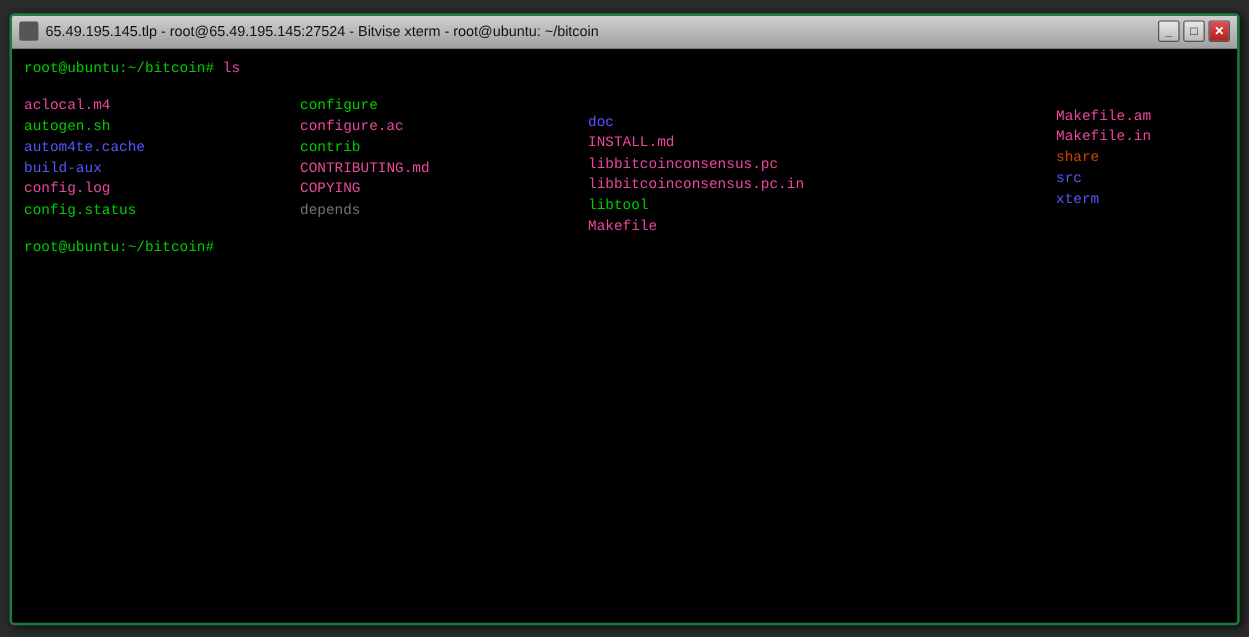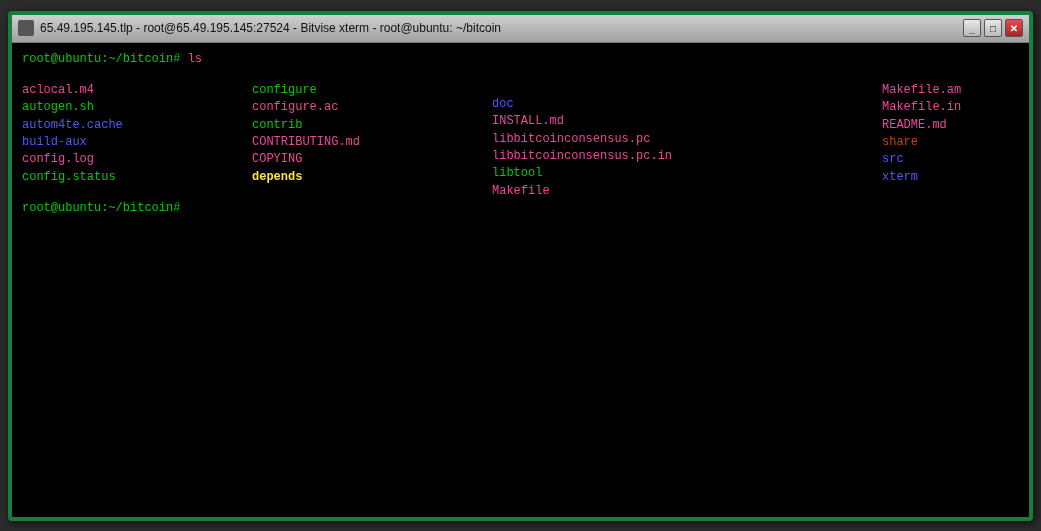--- a/index.html
+++ b/index.html
@@ -10,21 +10,21 @@
       justify-content: center;
       align-items: center;
       width: 1041px;
       height: 531px;
       font-family: Arial, sans-serif;
     }
 
     .window {
       width: 1025px;
       height: 510px;
-      border: 4px solid #15803d;
+      border: 2px solid #15803d;
       border-radius: 4px;
       display: flex;
       flex-direction: column;
       overflow: hidden;
       box-shadow: 2px 2px 8px rgba(0,0,0,0.7);
     }
 
     .titlebar {
       background: linear-gradient(to bottom, #d0d0d0, #a0a0a0);
       height: 28px;
@@ -89,21 +89,21 @@
 
     .line {
       display: flex;
       flex-wrap: wrap;
       white-space: pre;
     }
 
     .white   { color: #ec4899; }
     .green   { color: #00cc00; }
     .blue    { color: #5555ff; }
-    .cyan    { color: #fde047; font-weight: bold; }
+    .cyan    { color: #737373; }
     .red-orange { color: #cc4400; }
 
     .col-group {
       display: flex;
       width: 100%;
       align-items: center;
     }
 
     .col {
       display: flex;
@@ -155,21 +155,20 @@
         <span class="blue">doc</span>
         <span class="white">INSTALL.md</span>
         <span class="white">libbitcoinconsensus.pc</span>
         <span class="white">libbitcoinconsensus.pc.in</span>
         <span class="green">libtool</span>
         <span class="white">Makefile</span>
       </div>
       <div class="col col4">
         <span class="white">Makefile.am</span>
         <span class="white">Makefile.in</span>
-        <span class="white">README.md</span>
         <span class="red-orange">share</span>
         <span class="blue">src</span>
         <span class="blue">xterm</span>
       </div>
     </div>
 
     <div class="line">
       <span class="green">root@ubuntu:~/bitcoin#</span><span class="white"> </span>
     </div>
   </div>

